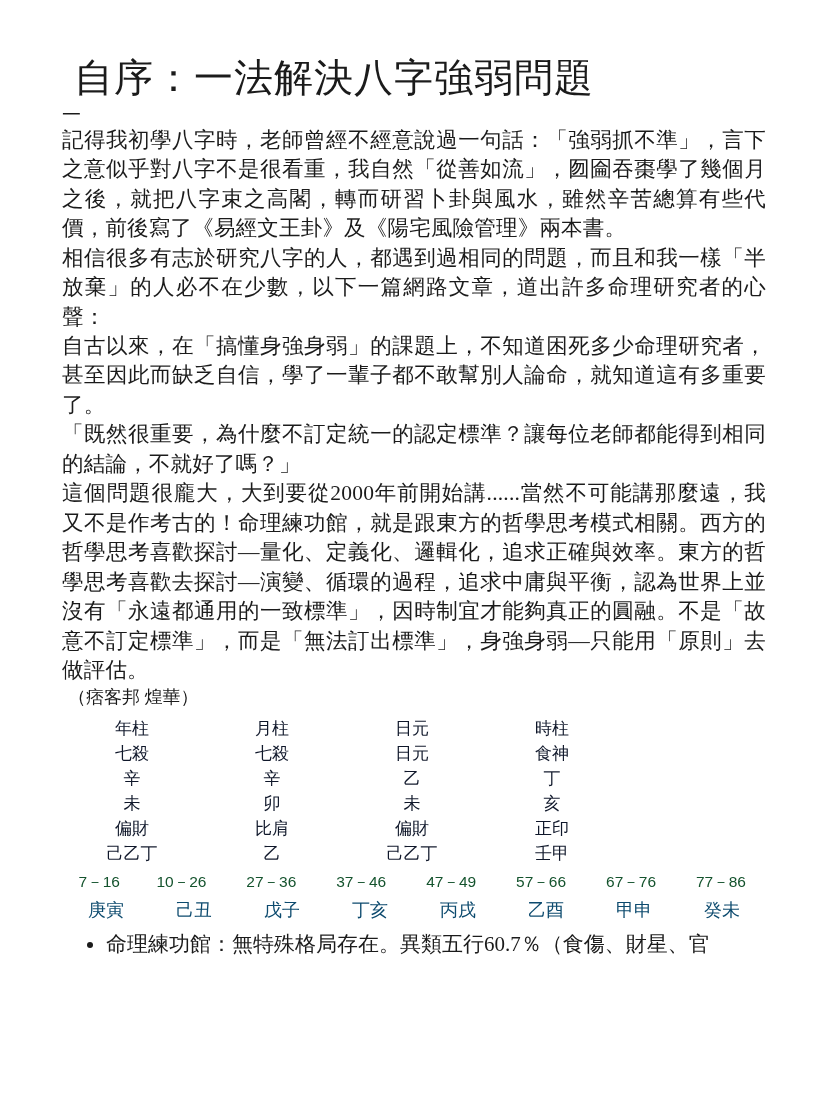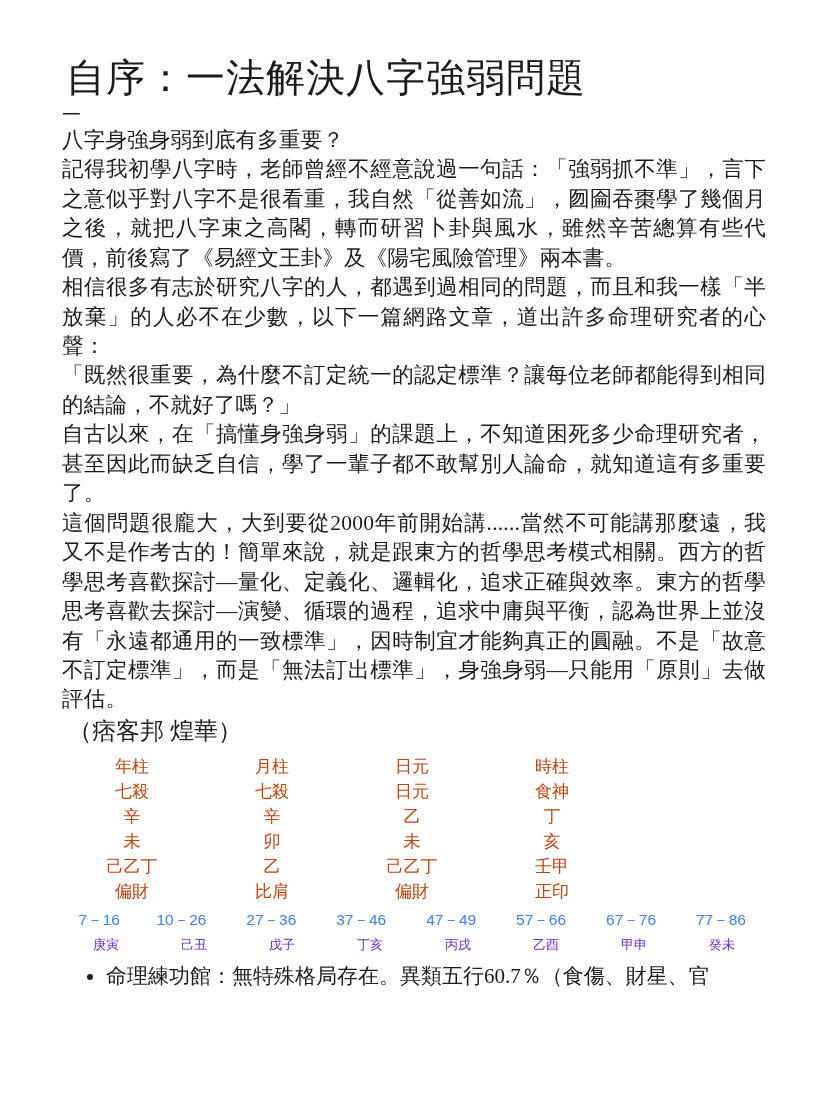--- a/index.html
+++ b/index.html
@@ -19,79 +19,79 @@
     width: 828px;
     height: 1106px;
     box-sizing: border-box;
     padding: 56px 62px 0 62px;
   }
   .doc-title {
     font-size: 39px;
     line-height: 1.15;
     font-weight: normal;
     letter-spacing: 1px;
-    margin: 0 0 4px 4px;
+    margin: 0 0 4px 12px;
     font-family: "Liberation Serif", "DejaVu Serif", serif;
   }
   .section-mark {
     font-size: 19px;
     line-height: 1.0;
     margin: 2px 0 2px 0;
     letter-spacing: 0px;
   }
   p.body-line {
     font-size: 21.5px;
     line-height: 1.37;
     margin: 0;
     text-align: justify;
     letter-spacing: 0.2px;
   }
   .para {
     margin: 0 0 0 0;
   }
   .attrib {
-    font-size: 24px;
+    font-size: 18px;
     line-height: 1.37;
     margin: 0;
     text-indent: 6px;
   }
   
   .bazi {
     margin-top: 6px;
     width: 560px;
     border-collapse: collapse;
     font-family: "Liberation Sans", sans-serif;
   }
   .bazi td {
     text-align: center;
     font-size: 17px;
     line-height: 1.0;
     padding: 4px 0 4px 0;
-    color: #c2410c;
+    color: #0f172a;
     white-space: nowrap;
   }
   .bazi td.c0 { width: 78px; }
   .bazi td.c1 { width: 78px; }
   .bazi td.c2 { width: 78px; }
   .bazi td.c3 { width: 78px; }
   .ages-row, .luck-row {
     width: 100%;
     border-collapse: collapse;
     font-family: "Liberation Sans", sans-serif;
   }
   .ages-row td {
     font-size: 15.5px;
-    color: #3b82f6;
+    color: #14532d;
     text-align: center;
     padding: 6px 0 2px 0;
     white-space: nowrap;
   }
   .luck-row td {
-    font-size: 13px;
-    color: #6d28d9;
+    font-size: 18px;
+    color: #0c4a6e;
     text-align: center;
     padding: 3px 0 2px 0;
     white-space: nowrap;
   }
   .bullet-list {
     margin: 6px 0 0 0;
     padding-left: 44px;
     list-style: disc;
   }
   .bullet-list li {
@@ -102,26 +102,25 @@
 </style>
 </head>
 <body>
 
 <div class="page">
 
   <h1 class="doc-title">自序：一法解決八字強弱問題</h1>
 
   <div class="section-mark">一</div>
 
-  <p class="body-line para">八字身強身弱到底有多重要？</p>
   <p class="body-line para">記得我初學八字時，老師曾經不經意說過一句話：「強弱抓不準」，言下之意似乎對八字不是很看重，我自然「從善如流」，囫圇吞棗學了幾個月之後，就把八字束之高閣，轉而研習卜卦與風水，雖然辛苦總算有些代價，前後寫了《易經文王卦》及《陽宅風險管理》兩本書。</p>
   <p class="body-line para">相信很多有志於研究八字的人，都遇到過相同的問題，而且和我一樣「半放棄」的人必不在少數，以下一篇網路文章，道出許多命理研究者的心聲：</p>
+  <p class="body-line para">自古以來，在「搞懂身強身弱」的課題上，不知道困死多少命理研究者，甚至因此而缺乏自信，學了一輩子都不敢幫別人論命，就知道這有多重要了。</p>
   <p class="body-line para">「既然很重要，為什麼不訂定統一的認定標準？讓每位老師都能得到相同的結論，不就好了嗎？」</p>
-  <p class="body-line para">自古以來，在「搞懂身強身弱」的課題上，不知道困死多少命理研究者，甚至因此而缺乏自信，學了一輩子都不敢幫別人論命，就知道這有多重要了。</p>
-  <p class="body-line para">這個問題很龐大，大到要從2000年前開始講......當然不可能講那麼遠，我又不是作考古的！簡單來說，就是跟東方的哲學思考模式相關。西方的哲學思考喜歡探討—量化、定義化、邏輯化，追求正確與效率。東方的哲學思考喜歡去探討—演變、循環的過程，追求中庸與平衡，認為世界上並沒有「永遠都通用的一致標準」，因時制宜才能夠真正的圓融。不是「故意不訂定標準」，而是「無法訂出標準」，身強身弱—只能用「原則」去做評估。</p>
+  <p class="body-line para">這個問題很龐大，大到要從2000年前開始講......當然不可能講那麼遠，我又不是作考古的！命理練功館，就是跟東方的哲學思考模式相關。西方的哲學思考喜歡探討—量化、定義化、邏輯化，追求正確與效率。東方的哲學思考喜歡去探討—演變、循環的過程，追求中庸與平衡，認為世界上並沒有「永遠都通用的一致標準」，因時制宜才能夠真正的圓融。不是「故意不訂定標準」，而是「無法訂出標準」，身強身弱—只能用「原則」去做評估。</p>
   <p class="attrib">（痞客邦 煌華）</p>
 
   <table class="bazi">
     <tbody>
       <tr>
         <td class="c0">年柱</td>
         <td class="c1">月柱</td>
         <td class="c2">日元</td>
         <td class="c3">時柱</td>
       </tr>
@@ -137,30 +136,30 @@
         <td class="c2">乙</td>
         <td class="c3">丁</td>
       </tr>
       <tr>
         <td class="c0">未</td>
         <td class="c1">卯</td>
         <td class="c2">未</td>
         <td class="c3">亥</td>
       </tr>
       <tr>
+        <td class="c0">偏財</td>
+        <td class="c1">比肩</td>
+        <td class="c2">偏財</td>
+        <td class="c3">正印</td>
+      </tr>
+      <tr>
         <td class="c0">己乙丁</td>
         <td class="c1">乙</td>
         <td class="c2">己乙丁</td>
         <td class="c3">壬甲</td>
-      </tr>
-      <tr>
-        <td class="c0">偏財</td>
-        <td class="c1">比肩</td>
-        <td class="c2">偏財</td>
-        <td class="c3">正印</td>
       </tr>
     </tbody>
   </table>
 
   <table class="ages-row">
     <tbody>
       <tr>
         <td>7－16</td>
         <td>10－26</td>
         <td>27－36</td>

